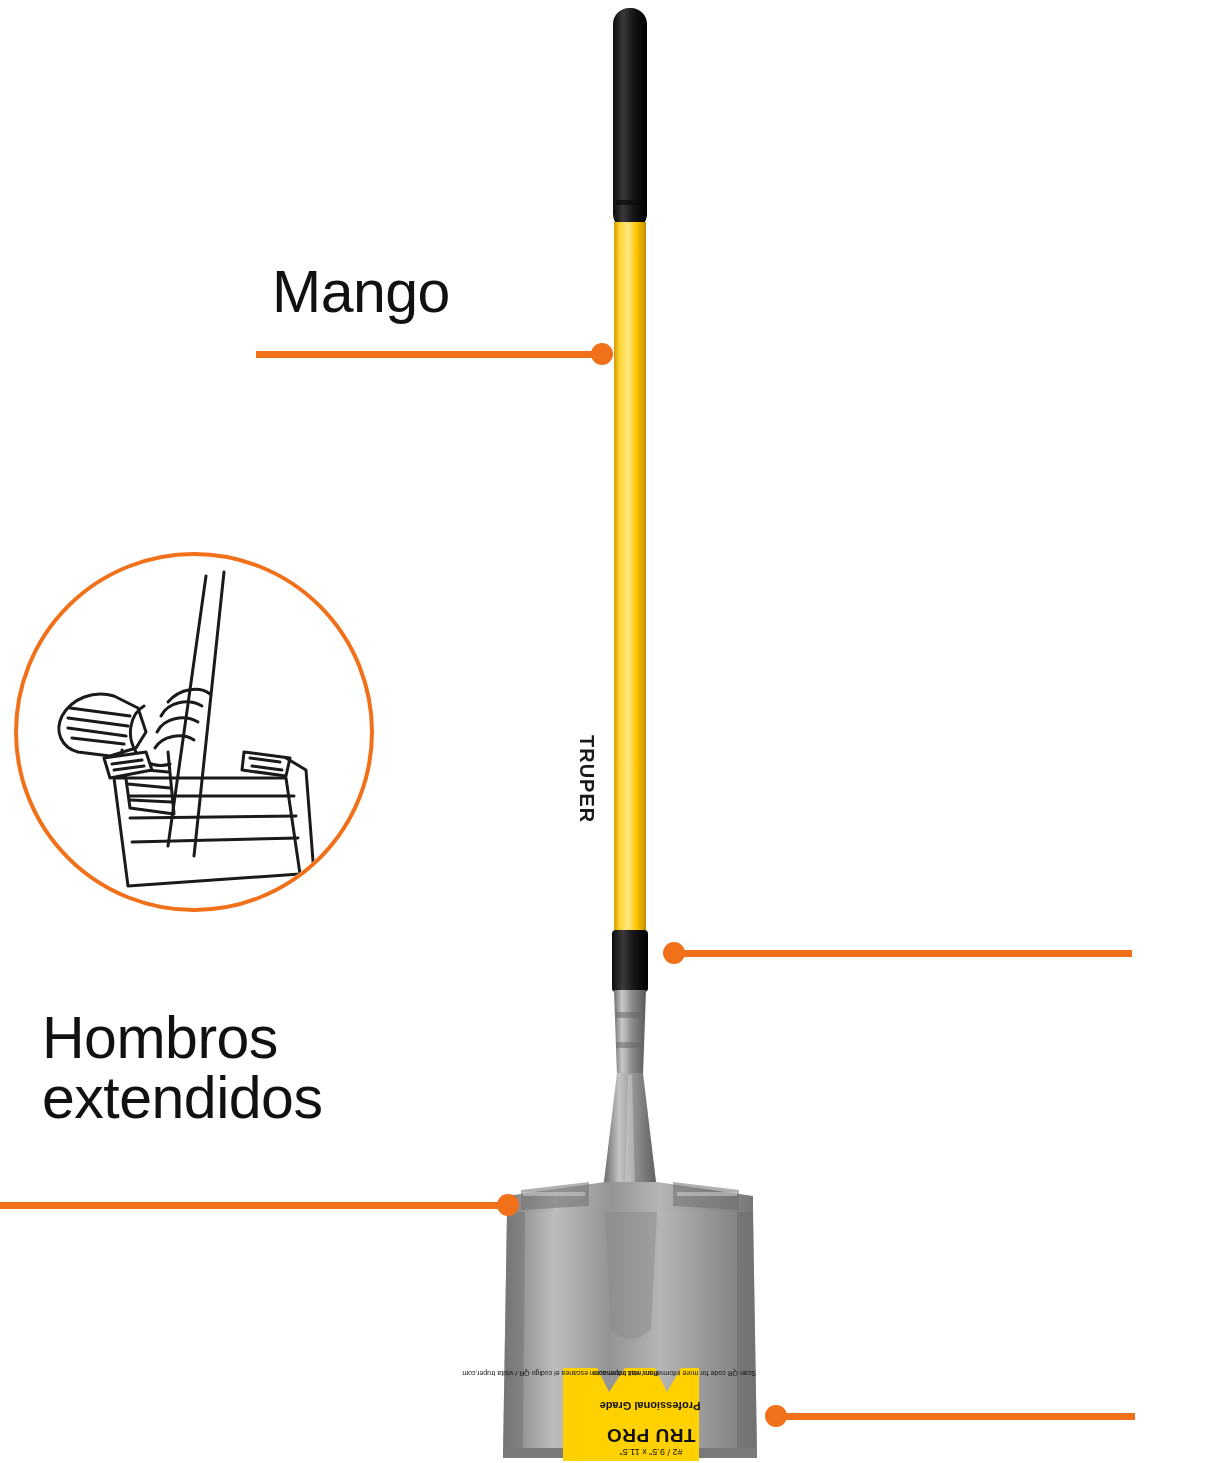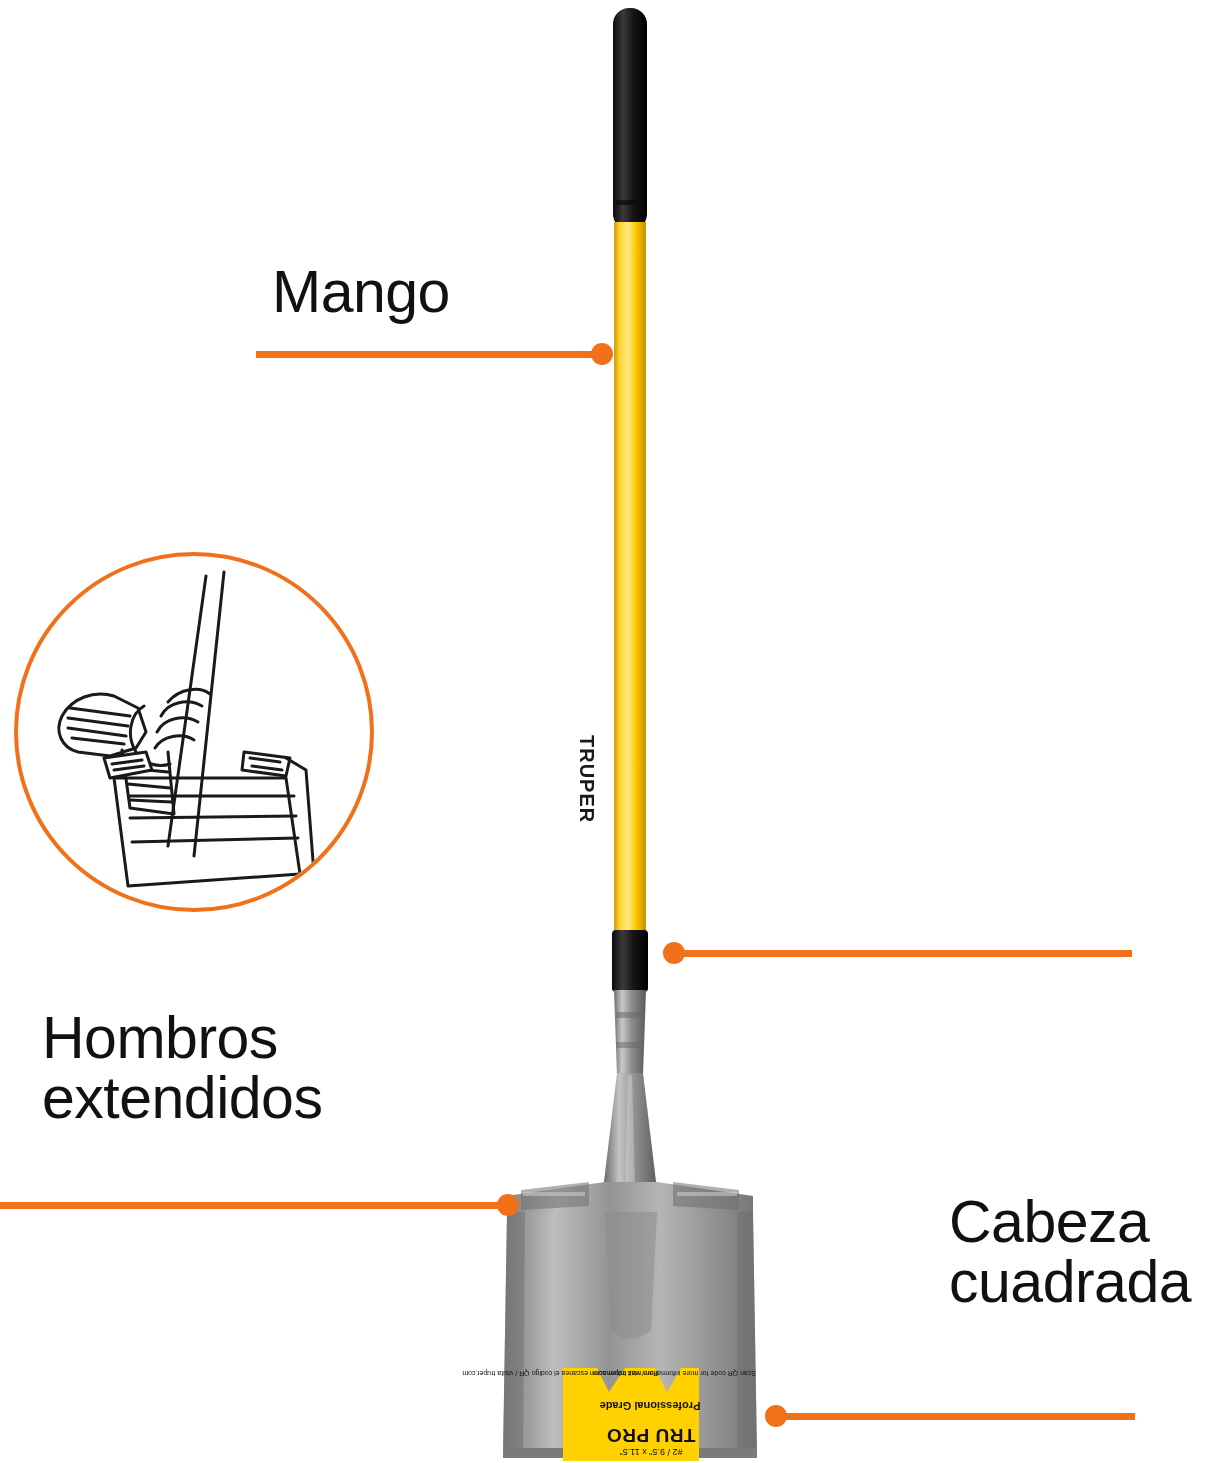--- a/index.html
+++ b/index.html
@@ -262,18 +262,16 @@
   <div class="dot" id="dot-mango"></div>
 
   <div class="leader" id="leader-casquillo"></div>
   <div class="dot" id="dot-casquillo"></div>
 
   <div class="callout-label" id="label-hombros">Hombros
 extendidos</div>
   <div class="leader" id="leader-hombros"></div>
   <div class="dot" id="dot-hombros"></div>
 
-  <div class="callout-label" id="label-cabeza">Cabeza
-cuadrada</div>
   <div class="leader" id="leader-cabeza"></div>
   <div class="dot" id="dot-cabeza"></div>
 
 </div>
 
 </body></html>

